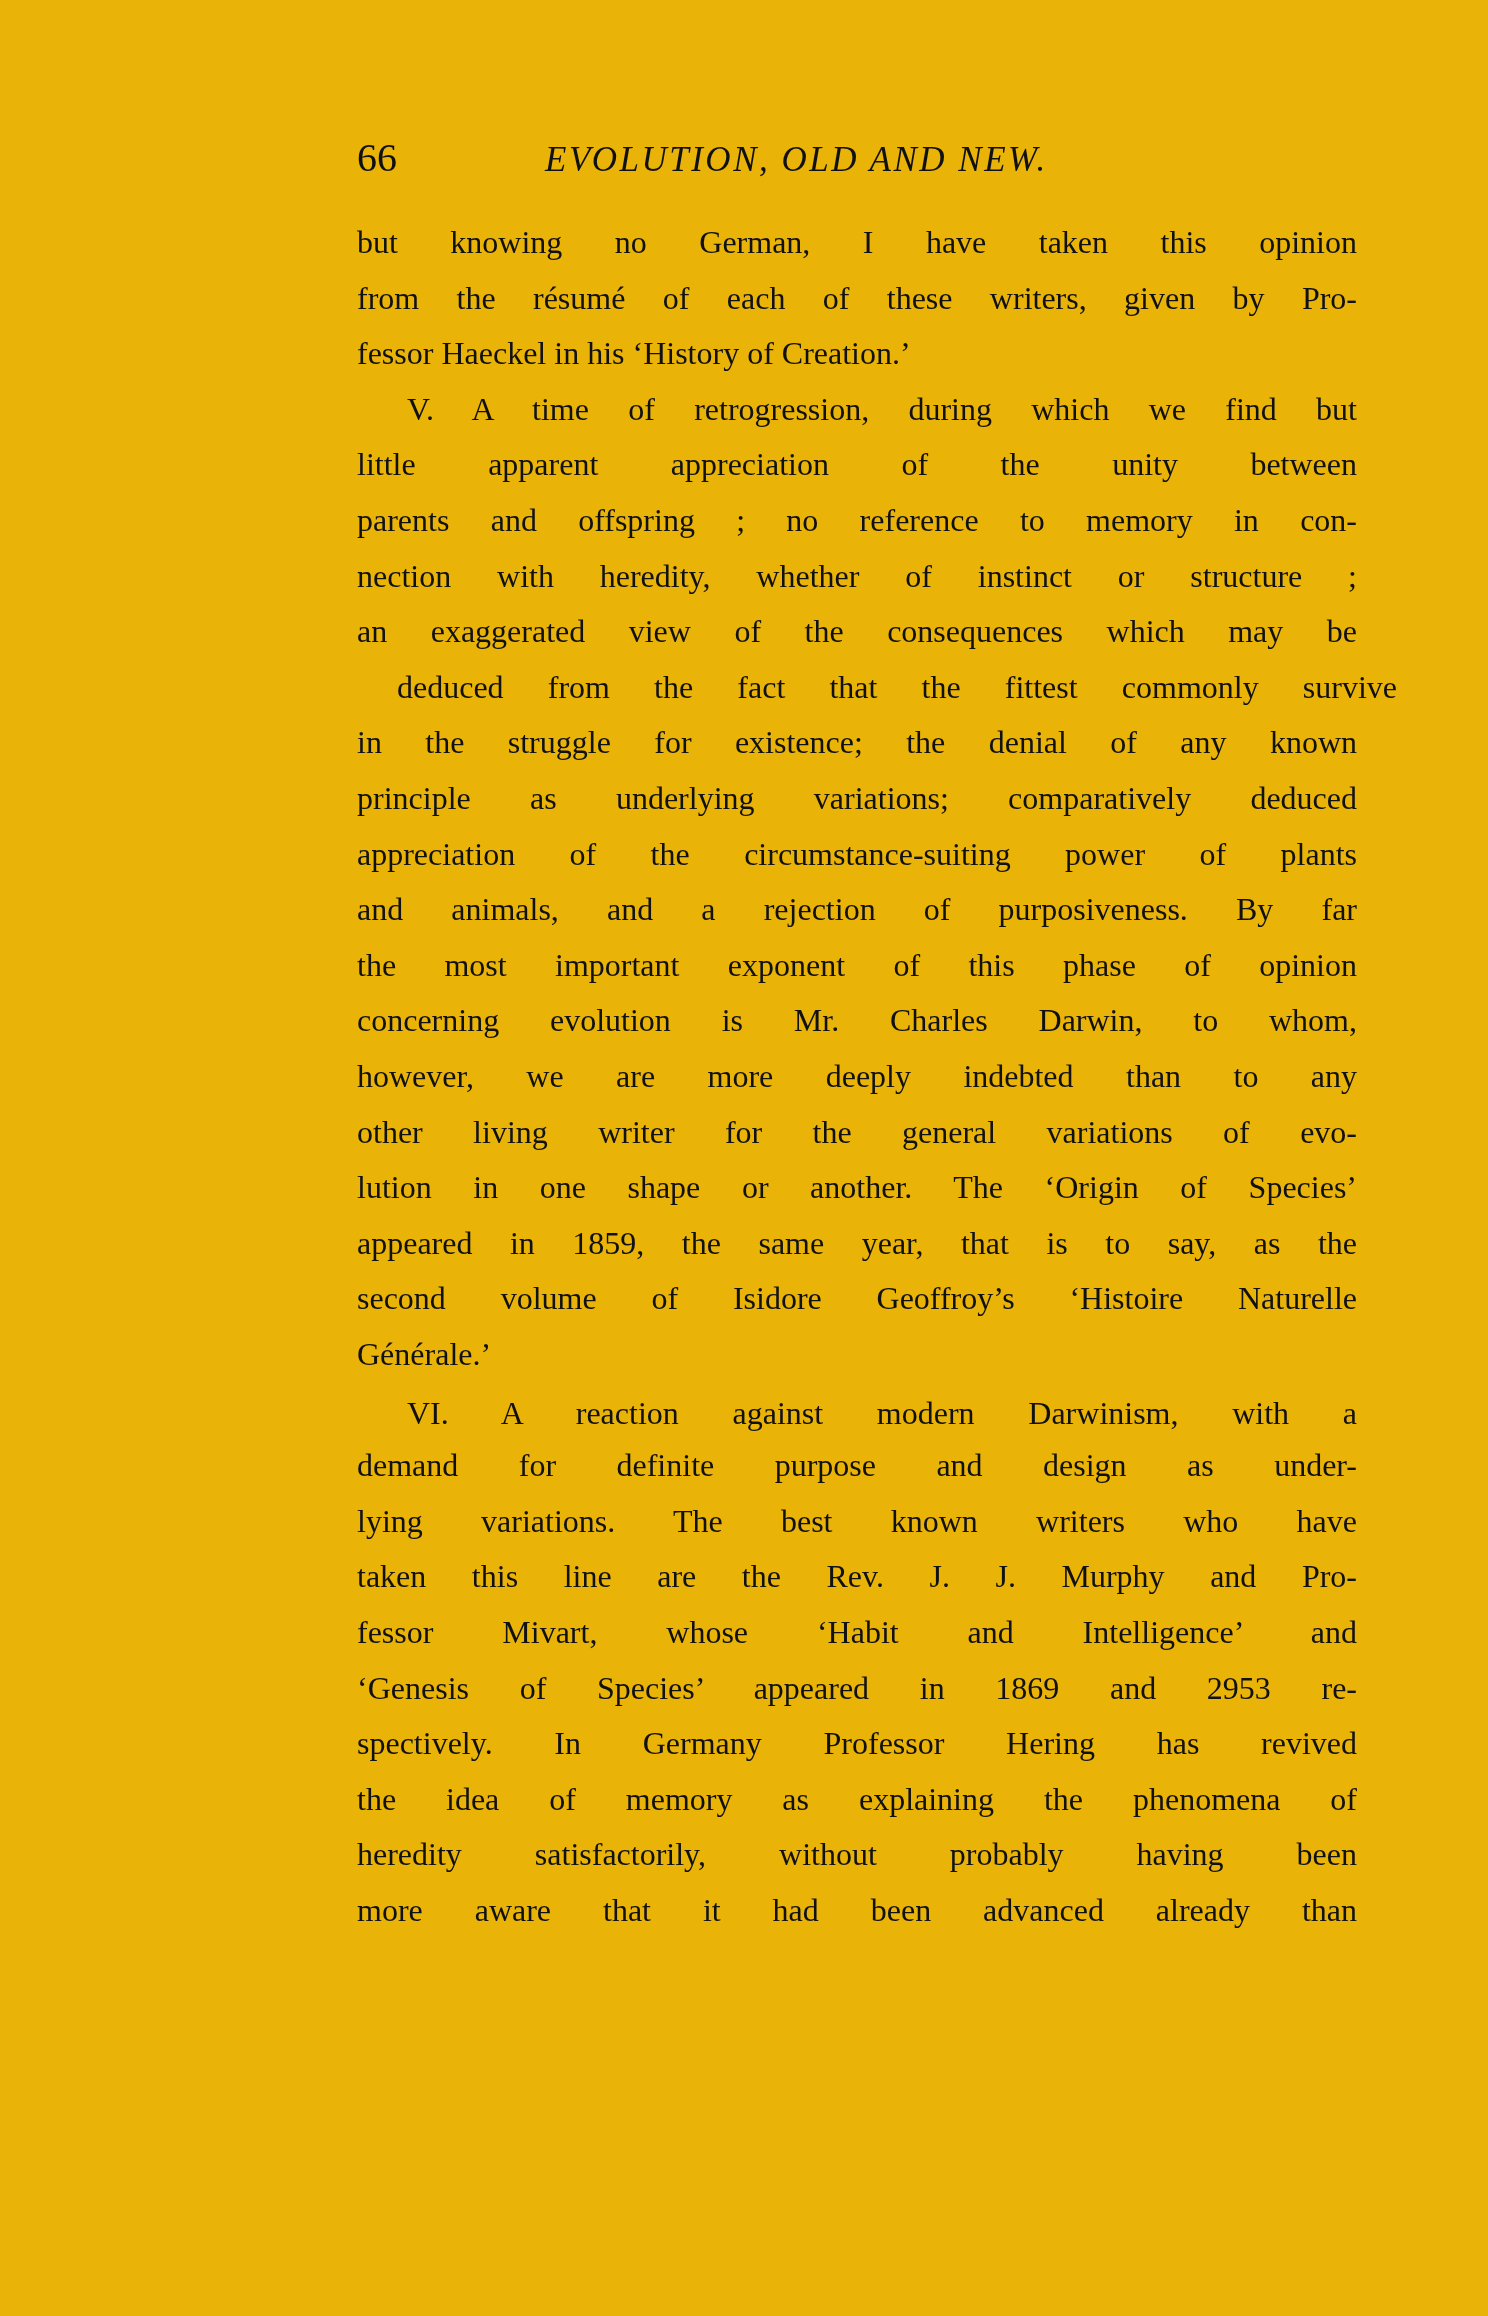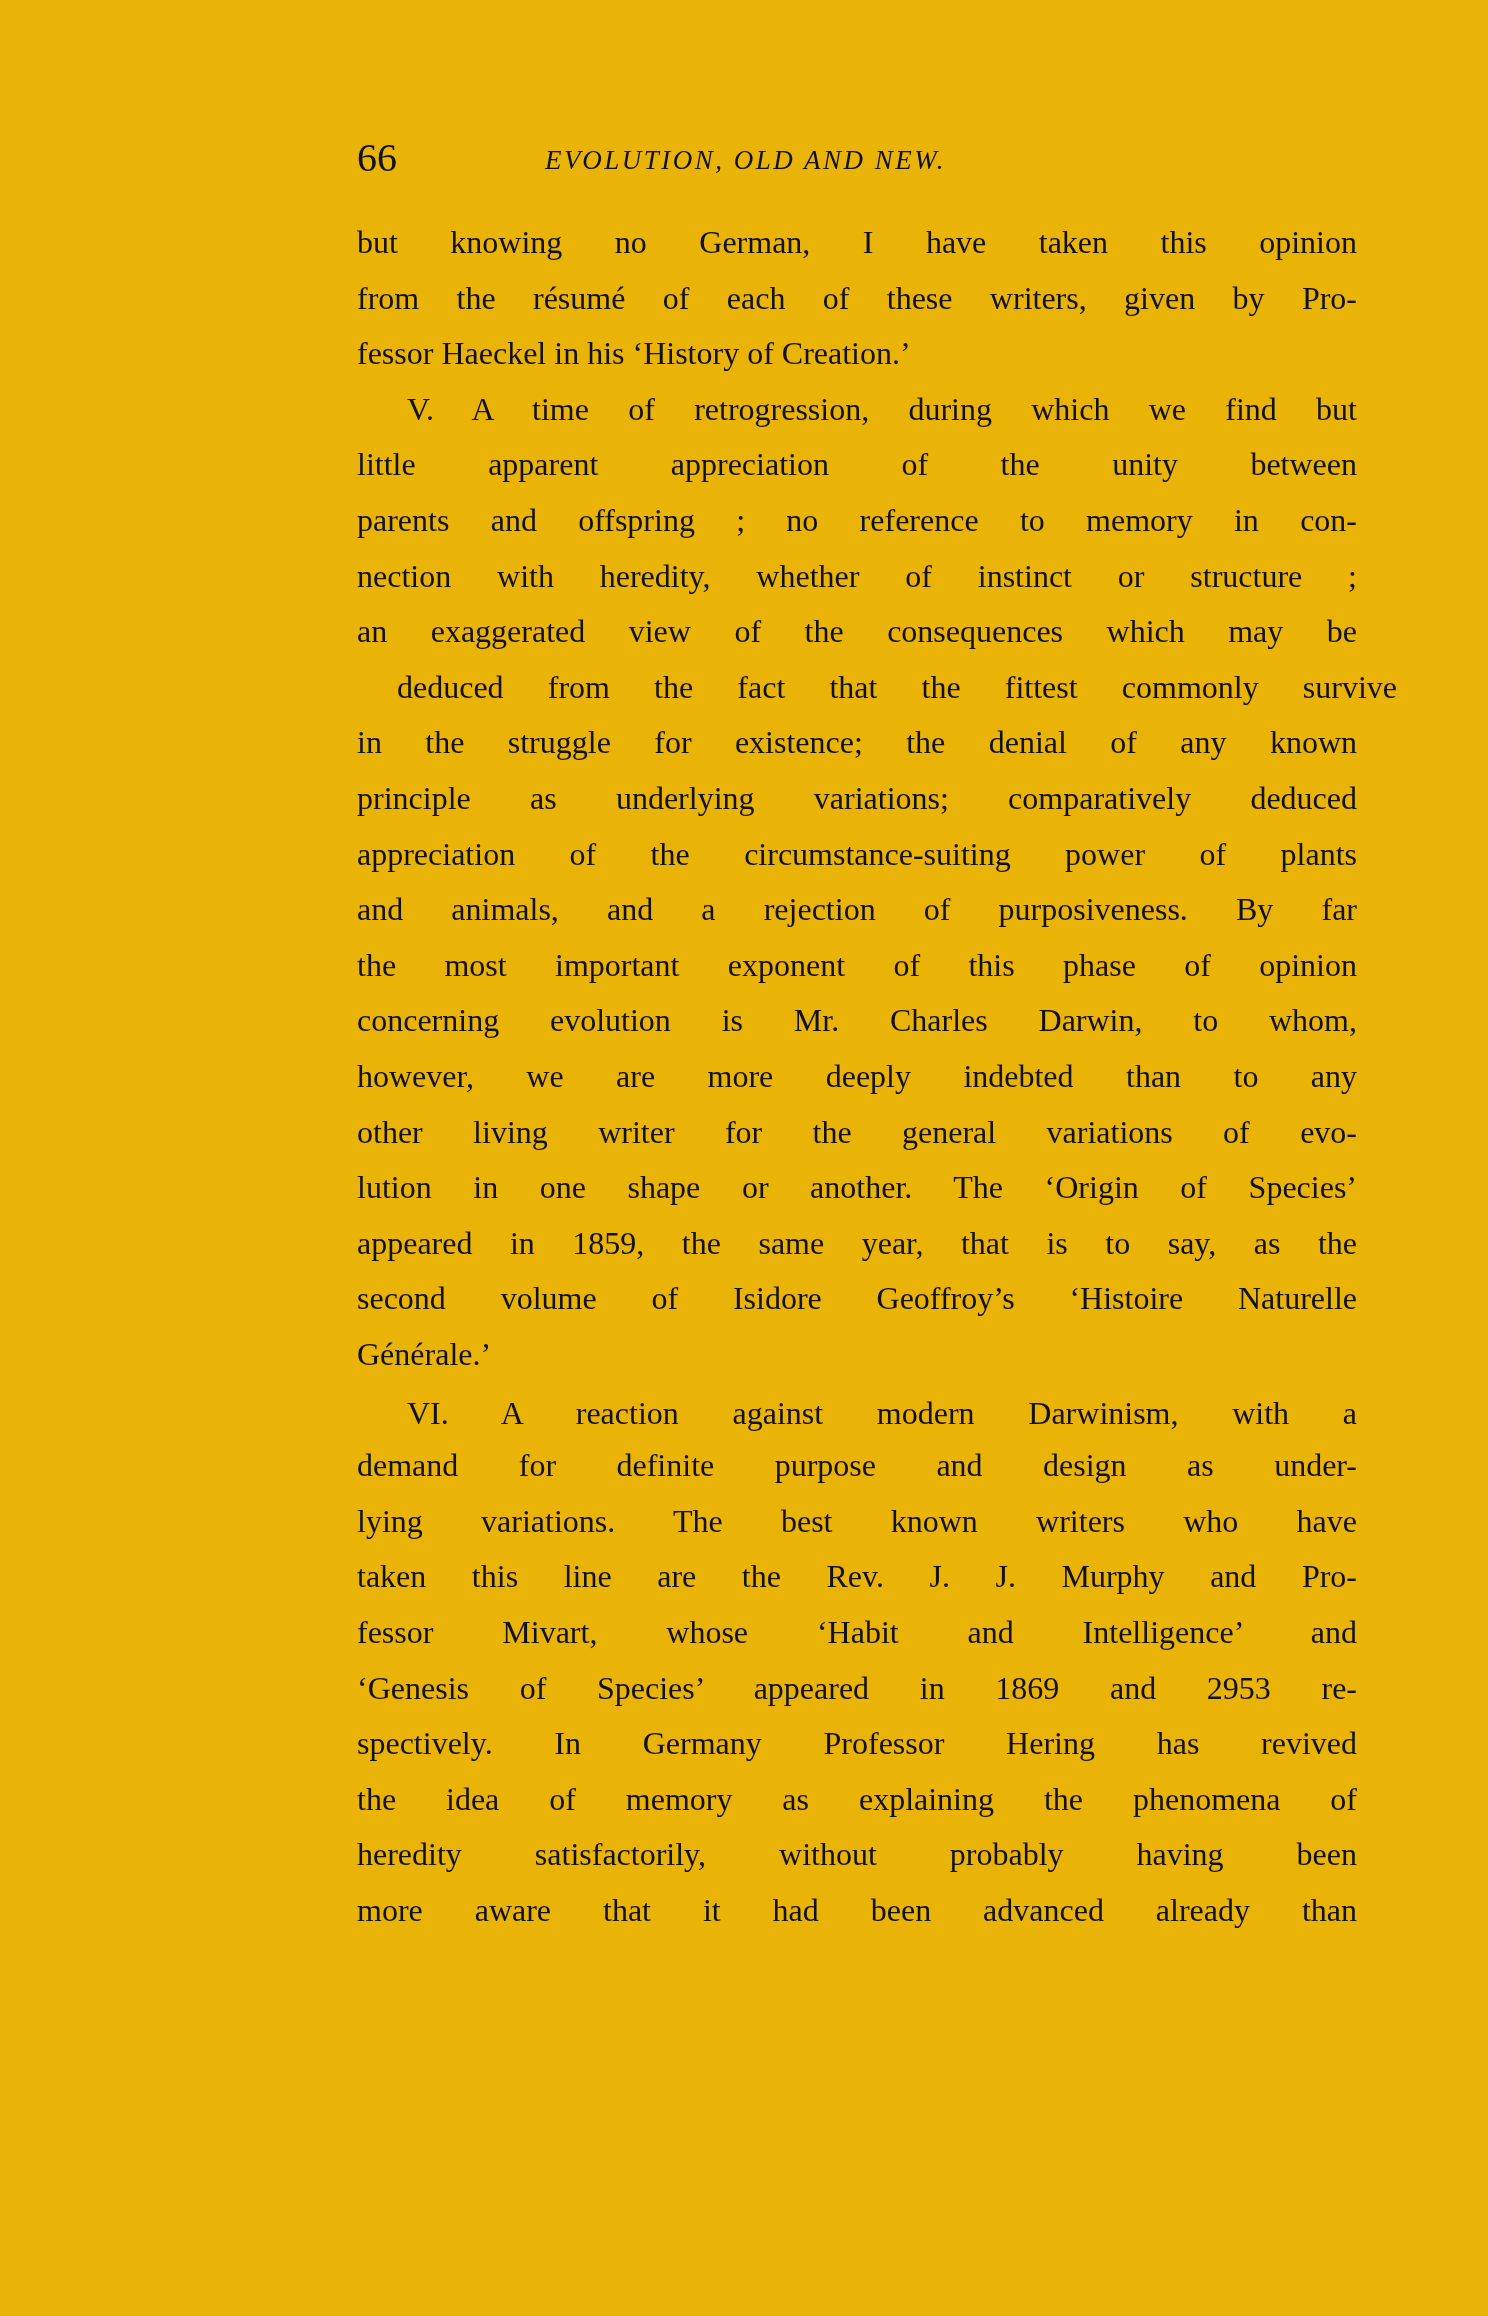--- a/index.html
+++ b/index.html
@@ -34,21 +34,21 @@
     left: 0;
     top: 0;
     font-size: 40px;
     line-height: 48px;
     font-family: "Liberation Serif", serif;
   }
   .running-title {
     position: absolute;
     left: 188px;
     top: 2px;
-    font-size: 27px;
+    font-size: 35px;
     line-height: 48px;
     font-style: italic;
     letter-spacing: 2.5px;
     white-space: nowrap;
   }
   .body-text {
     position: absolute;
     left: 357px;
     top: 214px;
     width: 1000px;

